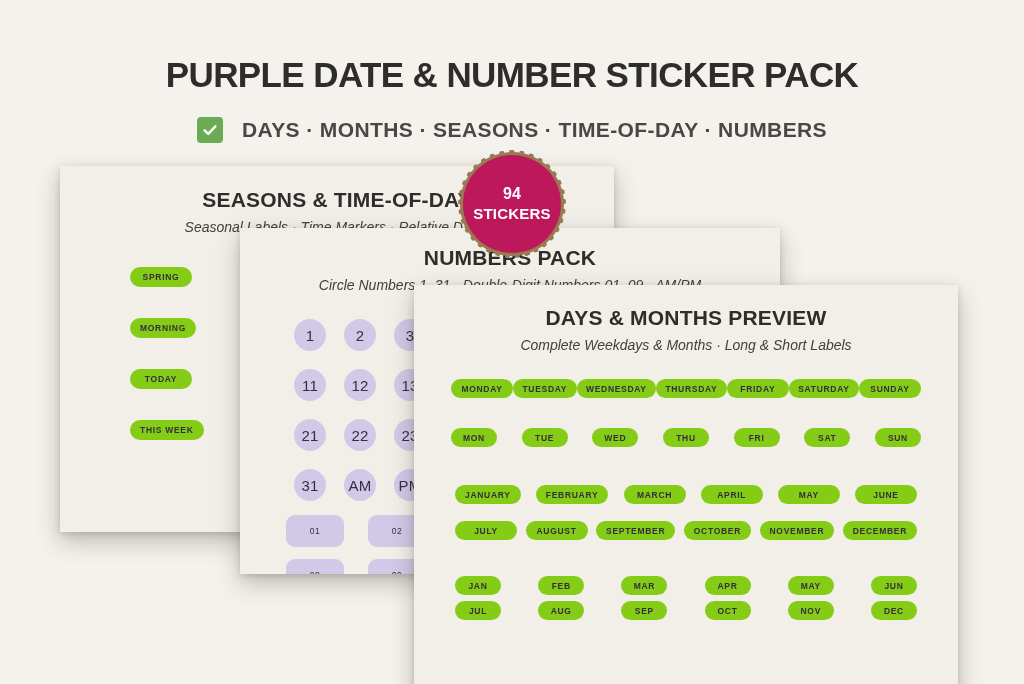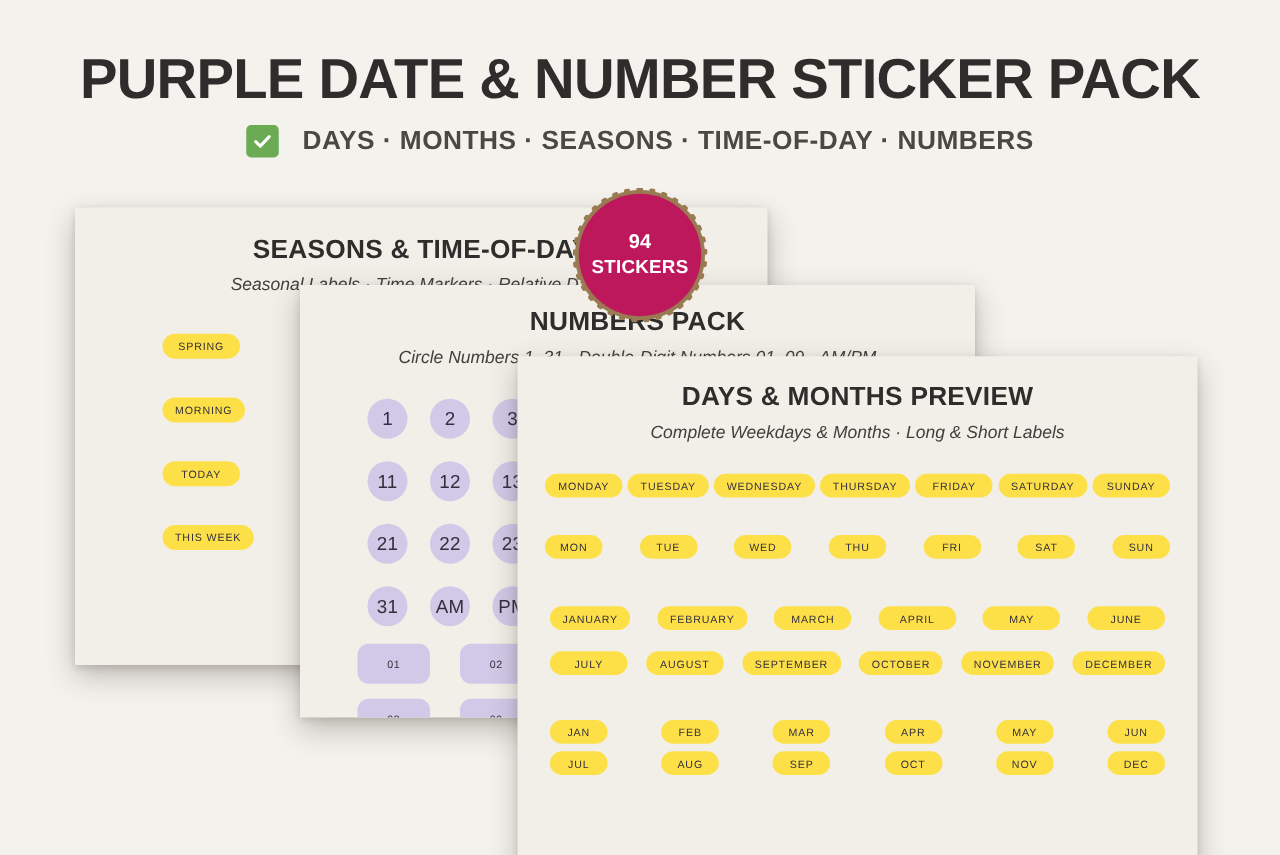--- a/index.html
+++ b/index.html
@@ -19,23 +19,23 @@
 
   
   .header {
     position: absolute;
     left: 0;
     top: 0;
     width: 1024px;
     text-align: center;
   }
   .main-title {
-    margin: 4px;
+    margin: 16px;
     padding-top: 33px;
-    font-size: 45px;
+    font-size: 35px;
     line-height: 52px;
     font-weight: 700;
     letter-spacing: -0.6px;
     color: #2e2d2b;
     font-family: "Liberation Sans", sans-serif;
   }
   .subtitle-row {
     margin-top: 11px;
     display: flex;
     align-items: center;
@@ -154,43 +154,43 @@
   }
 
   
   #card-days {
     left: 414px;
     top: 285px;
     width: 544px;
     height: 453px;
   }
   #card-days .card-title { padding-top: 21px; }
-  .dm-body { padding: 0 22px; }
+  .dm-body { padding: 0 37px; }
   .dm-row {
     display: flex;
     justify-content: space-between;
     align-items: center;
   }
   .dm-row.r1 { margin-top: 26px; }
   .dm-row.r2 { margin-top: 30px; }
   .dm-row.r3 { margin-top: 38px; }
   .dm-row.r4 { margin-top: 17px; }
   .dm-row.r5 { margin-top: 36px; }
   .dm-row.r6 { margin-top: 6px; }
   .dm-row.months { padding: 0 4px; }
 
   
   .pill {
-    background: #fde047;
+    background: #84cc16;
     color: #342f3d;
     border-radius: 11px;
     height: 19px;
     padding: 0 10px;
     font-size: 8.5px;
-    font-weight: 400;
+    font-weight: 700;
     letter-spacing: 0.7px;
     display: inline-flex;
     align-items: center;
     justify-content: center;
     white-space: nowrap;
     box-sizing: border-box;
   }
   .pill.wide { min-width: 62px; }
   .pill.short { min-width: 46px; }
   .pill.season { min-width: 62px; height: 20px; border-radius: 10px; }

